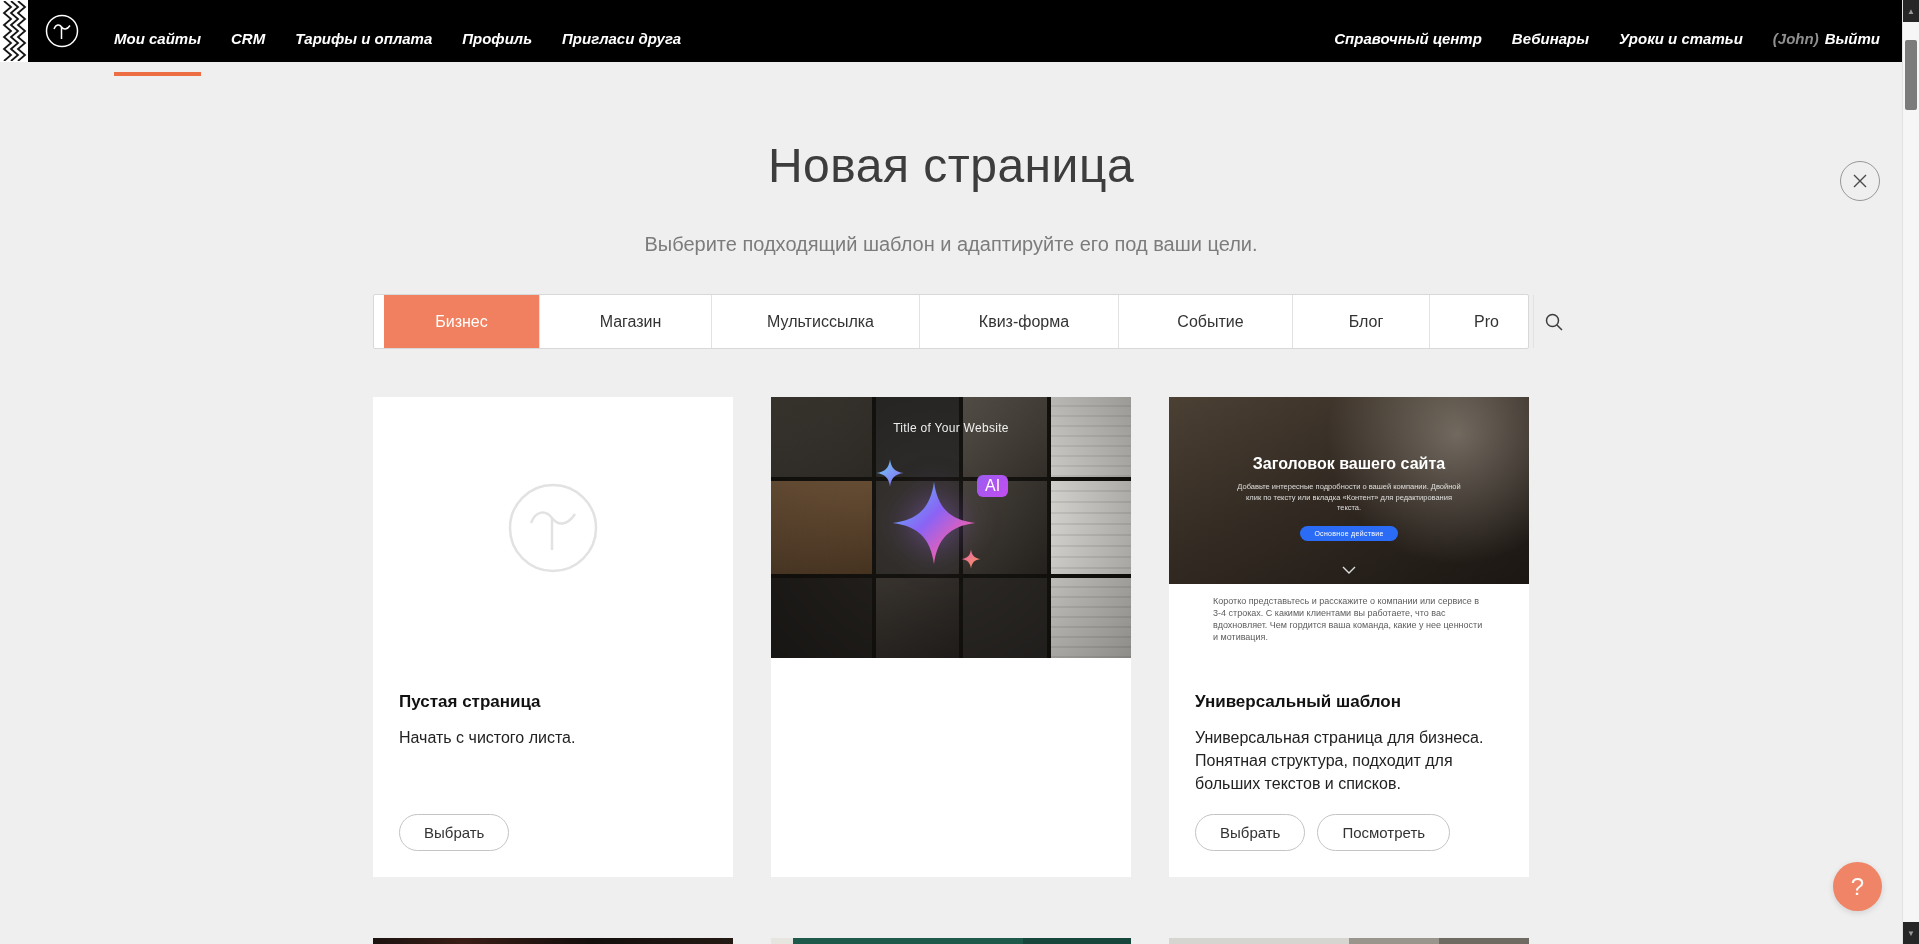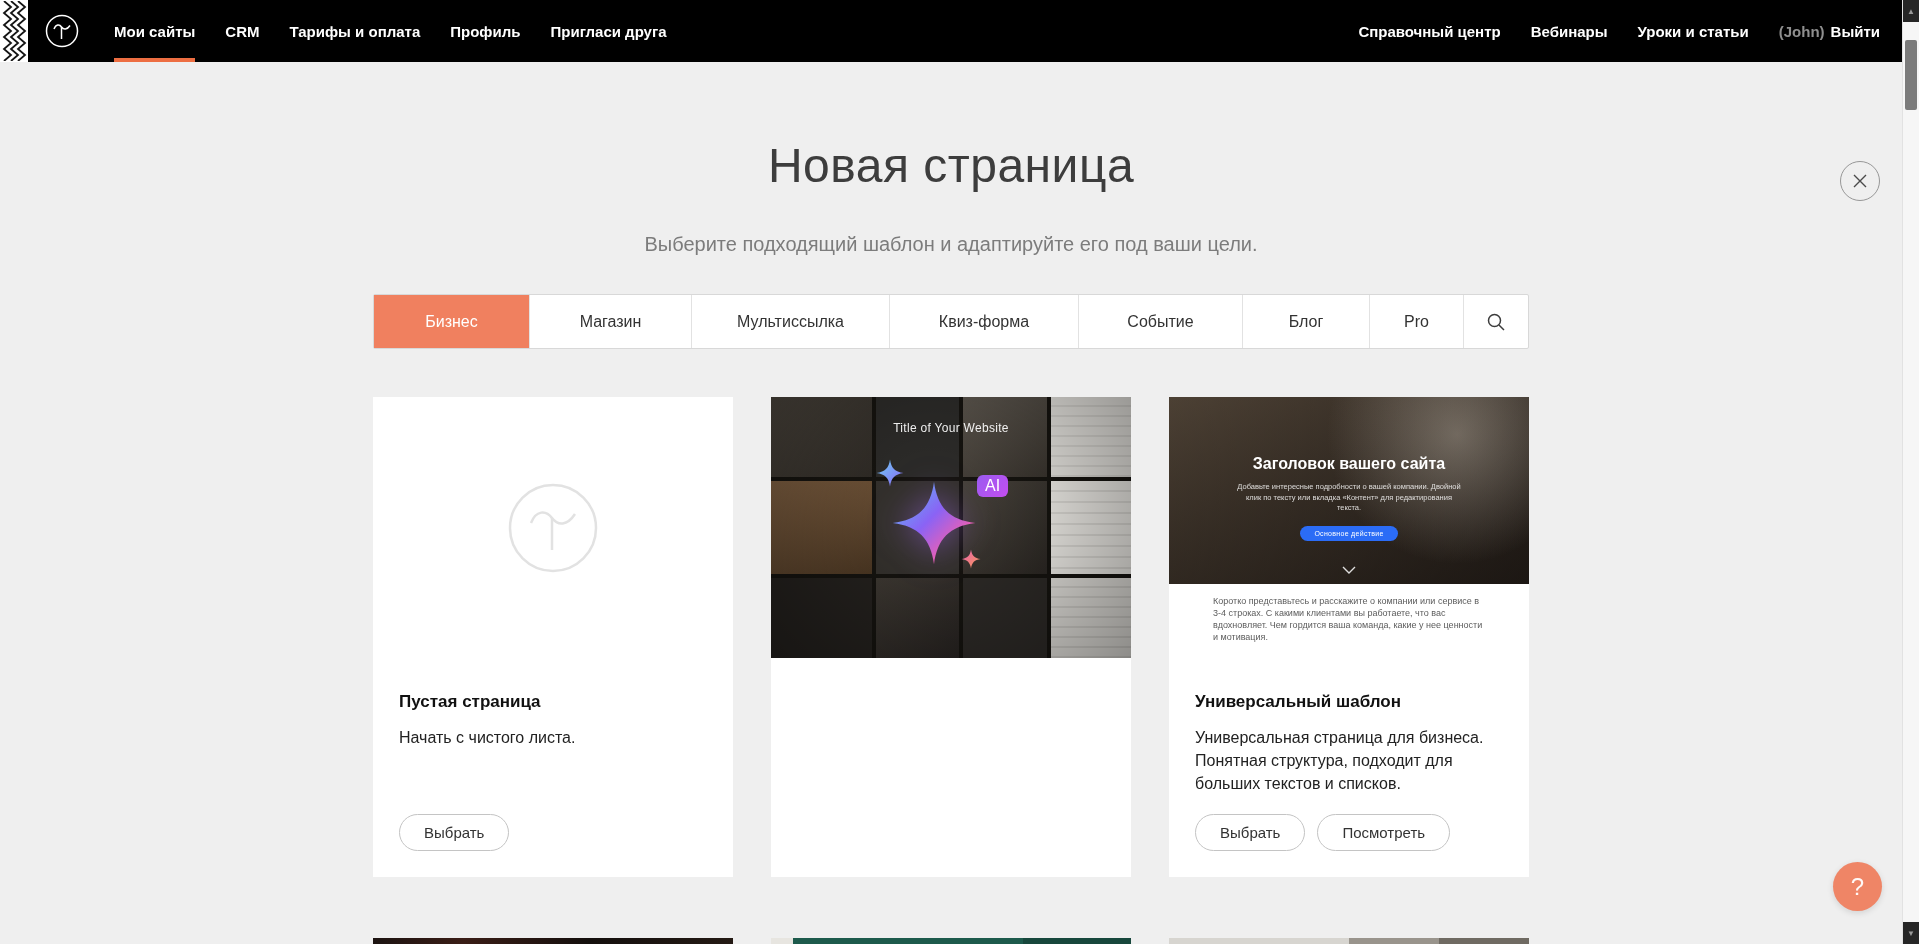--- a/index.html
+++ b/index.html
@@ -4,35 +4,35 @@
 <style>
   html,body{margin:0;padding:0;}
   body{font-family:"Liberation Sans",sans-serif;background:#efefef;}
   .app{position:relative;width:1919px;height:944px;overflow:hidden;background:#efefef;}
 
   
   .header{position:relative;height:62px;background:#000;display:flex;align-items:center;z-index:5;}
   .zigzag{width:28px;height:62px;background:#fff;flex:0 0 28px;display:flex;align-items:center;justify-content:center;}
   .logo{margin-left:14px;width:40px;height:40px;flex:0 0 40px;cursor:pointer;}
   .nav-left{display:flex;align-items:stretch;height:62px;margin-left:32px;gap:30px;}
-  .nav-left a,.nav-right a{display:flex;align-items:center;height:62px;color:#fff;font-size:15px;font-weight:700;text-decoration:none;cursor:pointer;white-space:nowrap;}
+  .nav-left a,.nav-right a{display:flex;align-items:center;height:76px;color:#fff;font-size:15px;font-weight:700;text-decoration:none;cursor:pointer;white-space:nowrap;font-style:italic;}
   .nav-left a.active{box-shadow:inset 0 -4px 0 #ed6e42;}
   .nav-right{display:flex;align-items:stretch;height:62px;margin-left:auto;gap:30px;padding-right:39px;}
   .user-name{color:#8f8f8f;margin-right:6px;font-weight:700;}
 
   
   .content{position:relative;padding-right:17px;text-align:center;}
   .page-title{margin:0;padding-top:76px;font-size:48px;font-weight:300;color:#3d3d3d;letter-spacing:.5px;}
   .page-subtitle{margin:40px 0 0;font-size:20px;font-weight:300;color:#7c7c7c;}
 
   .close-btn{position:absolute;top:99px;right:39px;width:40px;height:40px;border-radius:50%;border:1px solid #979797;background:transparent;display:flex;align-items:center;justify-content:center;cursor:pointer;padding:0;}
 
   
   .tabs{width:1156px;margin:38px auto 0;height:55px;display:flex;background:#fff;border:1px solid #d8d8d8;box-sizing:border-box;border-radius:2px;}
-  .tab{display:flex;align-items:center;justify-content:center;font-size:16px;color:#333;border-right:1px solid #e2e2e2;cursor:pointer;box-sizing:border-box;}
+  .tab{display:flex;align-items:center;justify-content:center;font-size:16px;color:#333;border-right:1px solid #e2e2e2;cursor:pointer;box-sizing:border-box;margin-left:10px;}
   .tab:last-child{border-right:none;}
   .tab.active{background:#f0805f;color:#fff;}
   .tab.w1{flex:0 0 156px;} .tab.w2{flex:0 0 162px;} .tab.w3{flex:0 0 198px;}
   .tab.w4{flex:0 0 189px;} .tab.w5{flex:0 0 164px;} .tab.w6{flex:0 0 127px;}
   .tab.w7{flex:0 0 94px;}  .tab.search{flex:1;}
 
   
   .grid{width:1156px;margin:48px auto 0;display:flex;gap:38px;text-align:left;}
   .card{flex:1;background:#fff;height:480px;display:flex;flex-direction:column;overflow:hidden;}
   .preview{position:relative;height:261px;overflow:hidden;flex:0 0 261px;cursor:pointer;}

